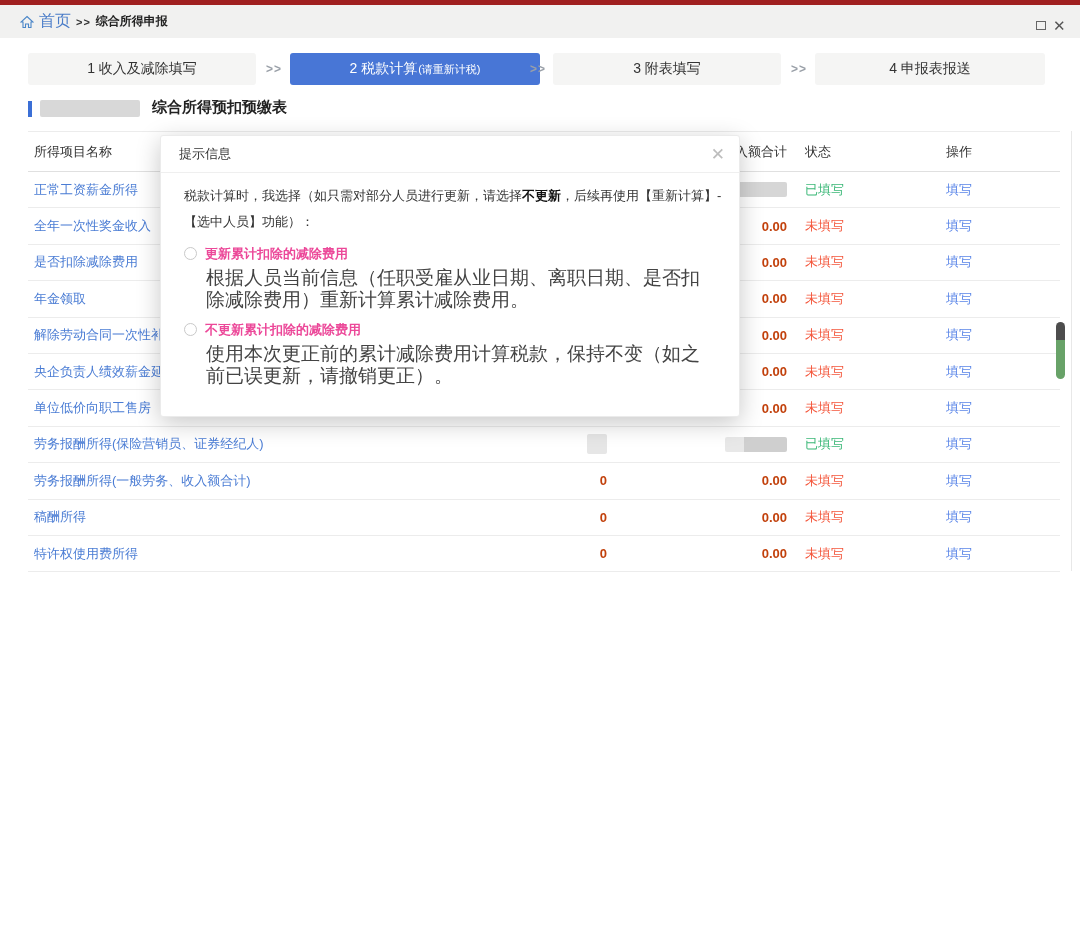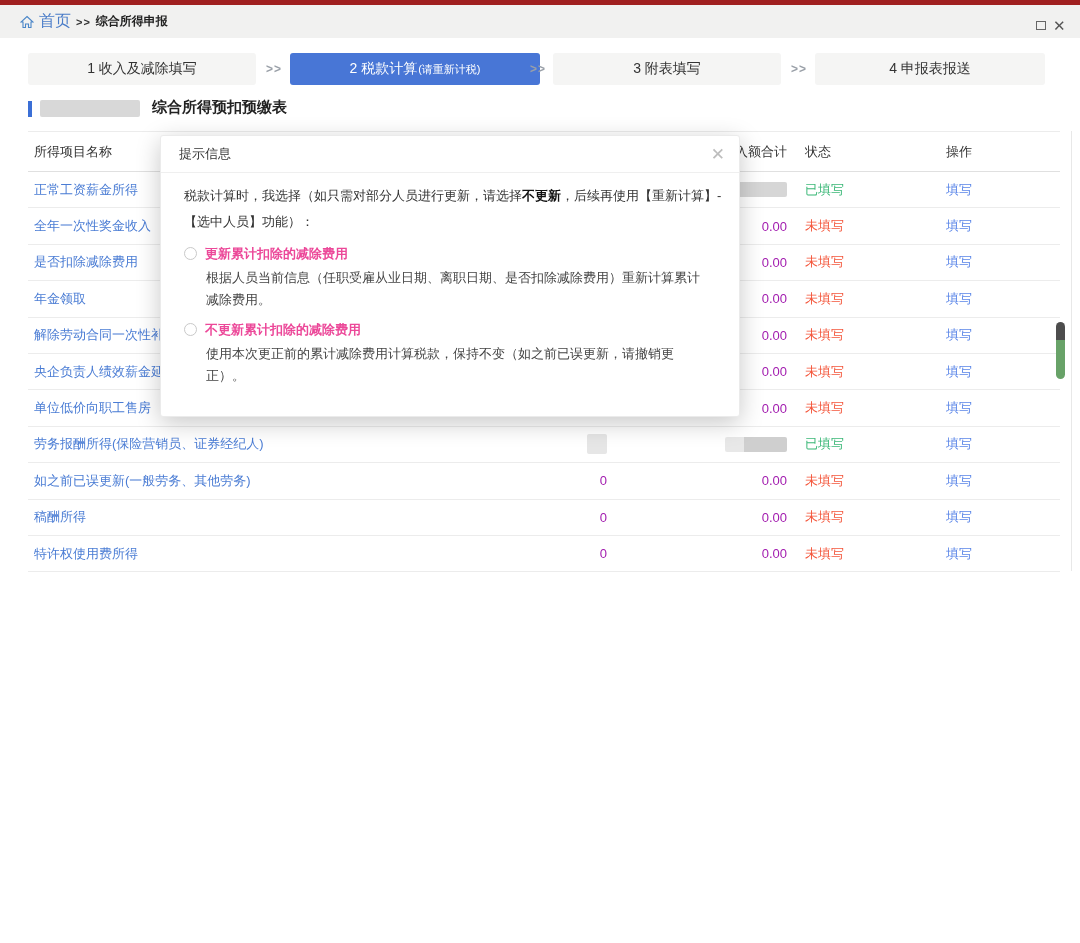--- a/index.html
+++ b/index.html
@@ -44,21 +44,21 @@
   .c-name { width:442px; padding-left:6px; }
   .c-count { width:147px; justify-content:flex-end; padding-right:10px; }
   .c-amt { width:180px; justify-content:flex-end; padding-right:10px; }
   .c-status { width:135px; padding-left:8px; }
   .c-act { flex:1; padding-left:14px; }
   .thead .cell { color:#333; }
   .link { color:#4a7cd4; cursor:pointer; }
   .act-link { color:#5b86e8; cursor:pointer; }
   .st-ok { color:#3cb878; }
   .st-no { color:#f4573c; }
-  .amt-val { color:#a21caf; font-weight:400; }
+  .amt-val { color:#c2410c; font-weight:700; }
   .redact { display:inline-block; background:#d6d6d6; border-radius:2px; height:15px; }
   .r-amt1 { width:55px; }
   .r-cnt { width:20px; background:#e6e6e6; height:20px; }
   .r-amt8 { width:62px; background:linear-gradient(90deg,#e8e8e8 0 30%,#cfcfcf 30% 100%); }
 
   
   .scroll-thumb { position:absolute; left:1056px; top:322px; width:9px; height:57px; border-radius:5px;
                   background:linear-gradient(180deg,#4d4d4d 0 32%,#68a268 32% 100%); cursor:pointer; }
   .scroll-track { position:absolute; left:1071px; top:131px; width:1px; height:440px; background:#e8e8e8; }
 
@@ -68,21 +68,21 @@
   .dlg-head { height:37px; border-bottom:1px solid #efefef; display:flex; align-items:center; padding-left:18px;
               font-size:13px; color:#333; }
   .dlg-close { position:absolute; right:14px; top:8px; font-size:17px; color:#bdbdbd; cursor:pointer; }
   .dlg-body { padding:10px 6px 0 23px; }
   .dlg-intro { font-size:13px; color:#333; line-height:26px; width:548px; }
   .dlg-intro b { color:#111; }
   .opt { margin-top:9px; }
   .radio { display:inline-block; width:13px; height:13px; border:1px solid #c9c9c9; border-radius:50%;
            margin-right:8px; vertical-align:-2px; background:#fff; cursor:pointer; }
   .opt-label { font-size:13px; font-weight:bold; color:#ec4899; cursor:pointer; }
-  .opt-desc { margin:4px 0 0 22px; font-size:13px; color:#444; line-height:22px; width:505px; }
+  .opt-desc { margin:4px 0 0 22px; font-size:19px; color:#444; line-height:22px; width:505px; }
   .dlg-foot { position:absolute; left:0; bottom:0; width:100%; height:47px; border-top:1px solid #efefef;
               display:flex; align-items:center; justify-content:flex-end; padding-right:22px; }
   .btn { min-width:50px; height:25px; background:#3e6bd3; color:#fff; border:none; border-radius:4px;
          font-size:13px; font-family:inherit; display:inline-flex; align-items:center; justify-content:center;
          cursor:pointer; padding:0 12px; }
   .btn + .btn { margin-left:20px; }
 </style>
 </head>
 <body>
 
@@ -258,21 +258,21 @@
       <div class="cell c-status">
           <span class="st-ok">已填写</span>
         </div>
       <div class="cell c-act">
           <span class="act-link">填写</span>
         </div>
     </div>
 
     <div class="trow">
       <div class="cell c-name">
-          <span class="link">如之前已误更新(一般劳务、其他劳务)</span>
+          <span class="link">劳务报酬所得(一般劳务、收入额合计)</span>
         </div>
       <div class="cell c-count">
           <span class="amt-val">0</span>
         </div>
       <div class="cell c-amt">
           <span class="amt-val">0.00</span>
         </div>
       <div class="cell c-status">
           <span class="st-no">未填写</span>
         </div>

